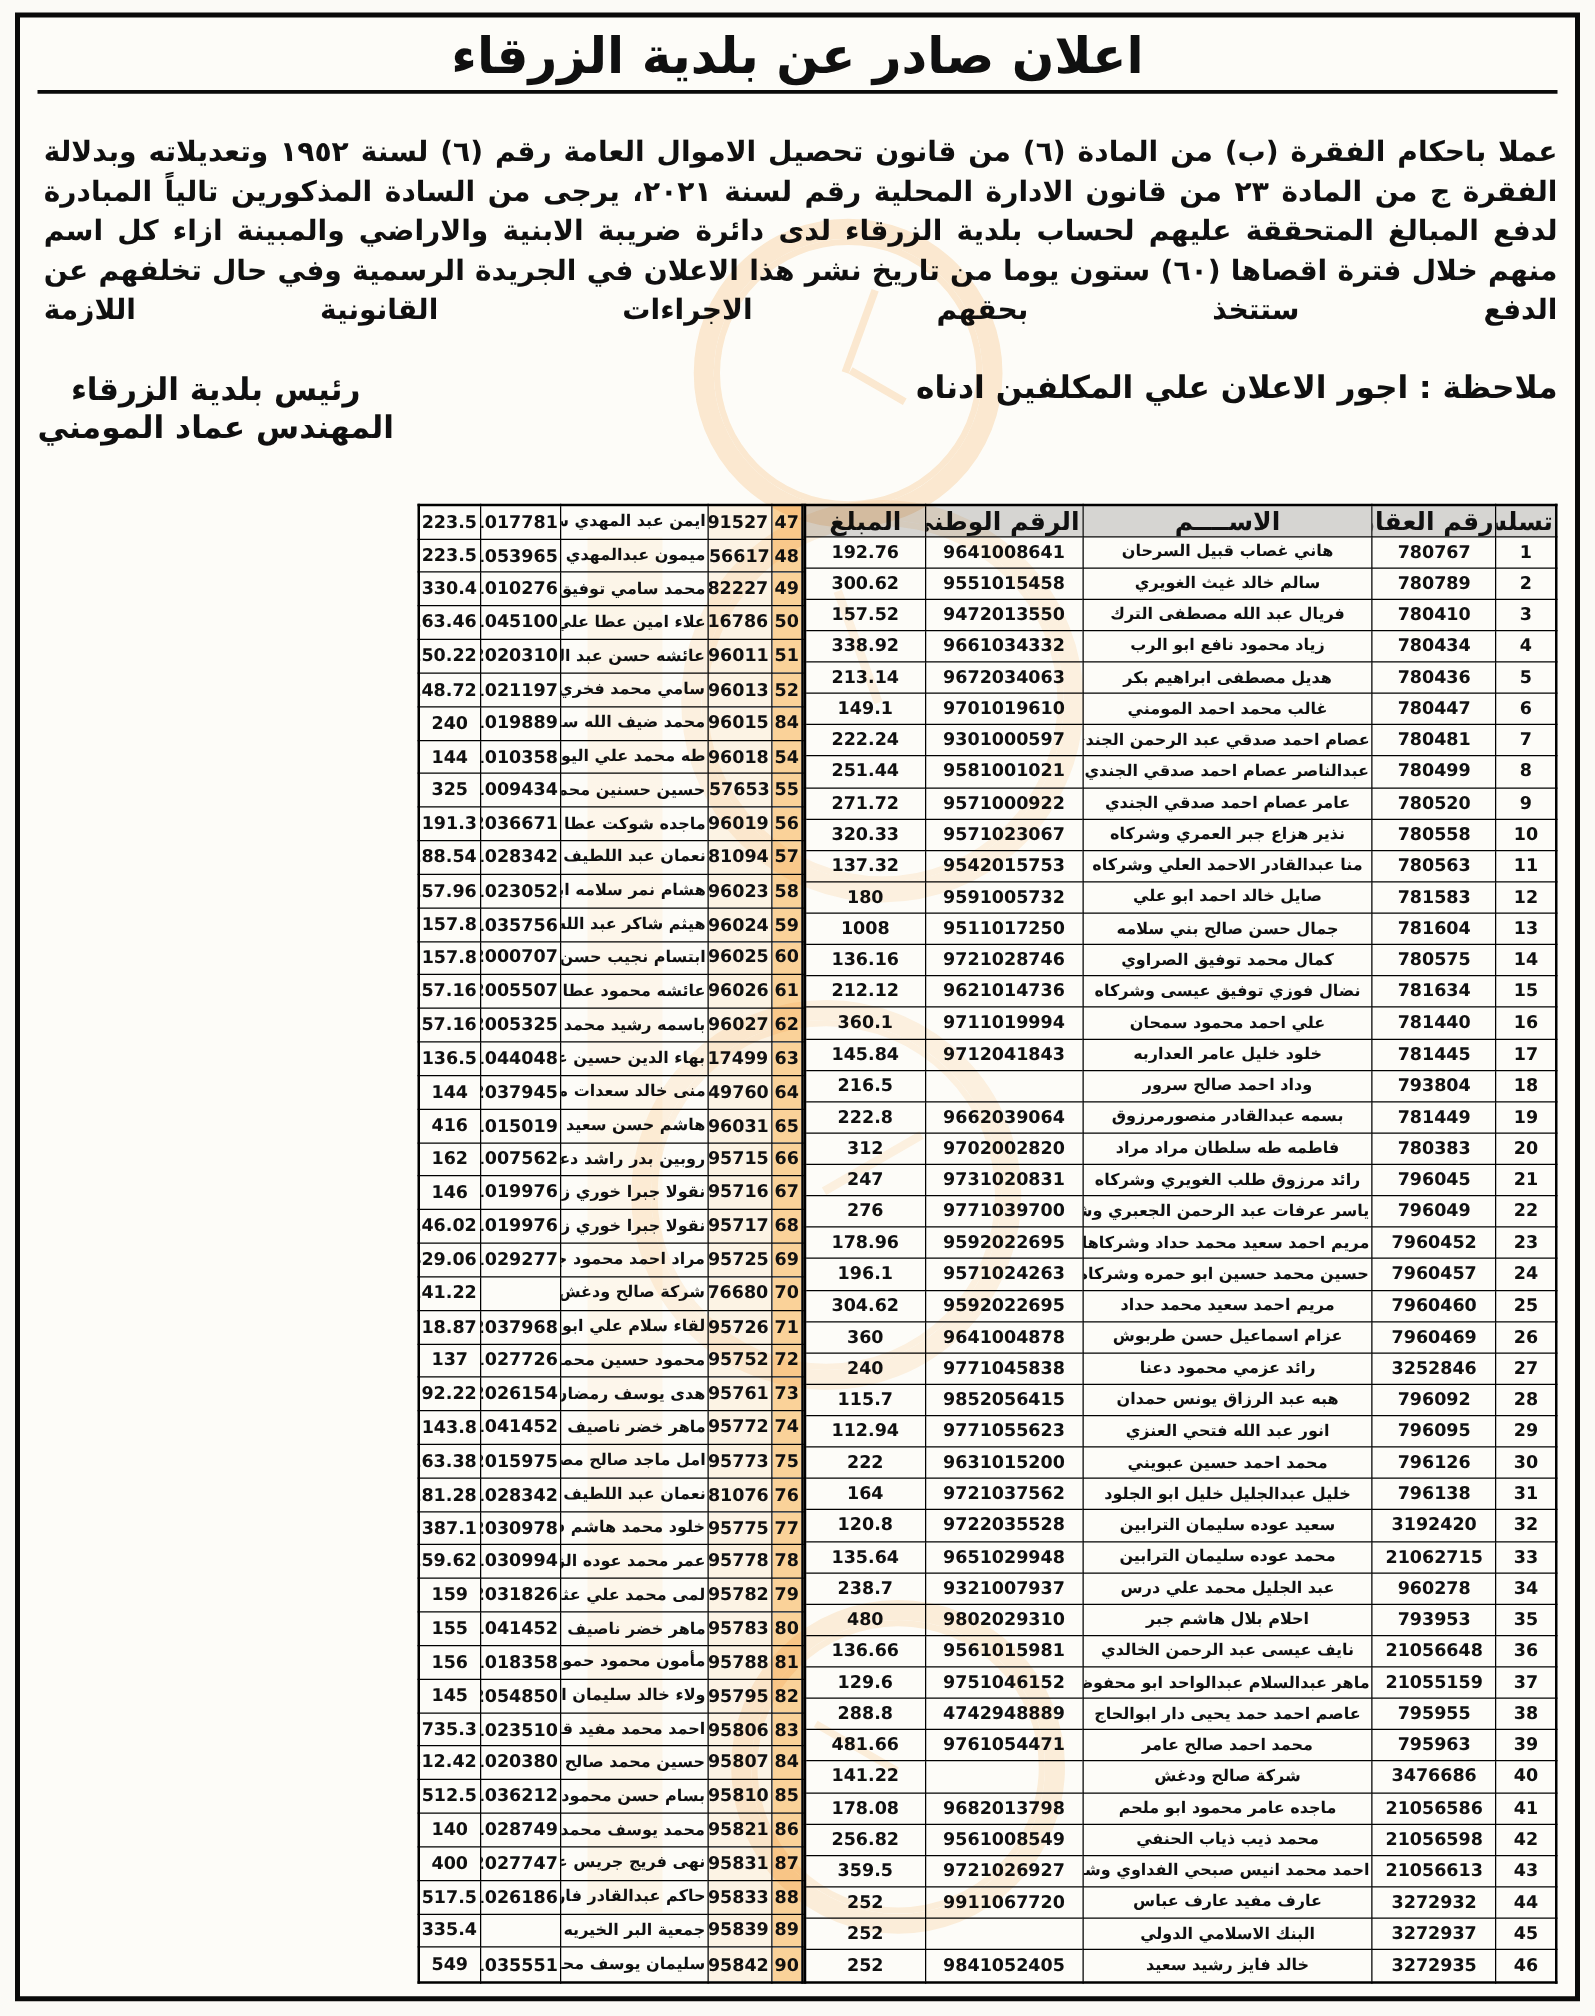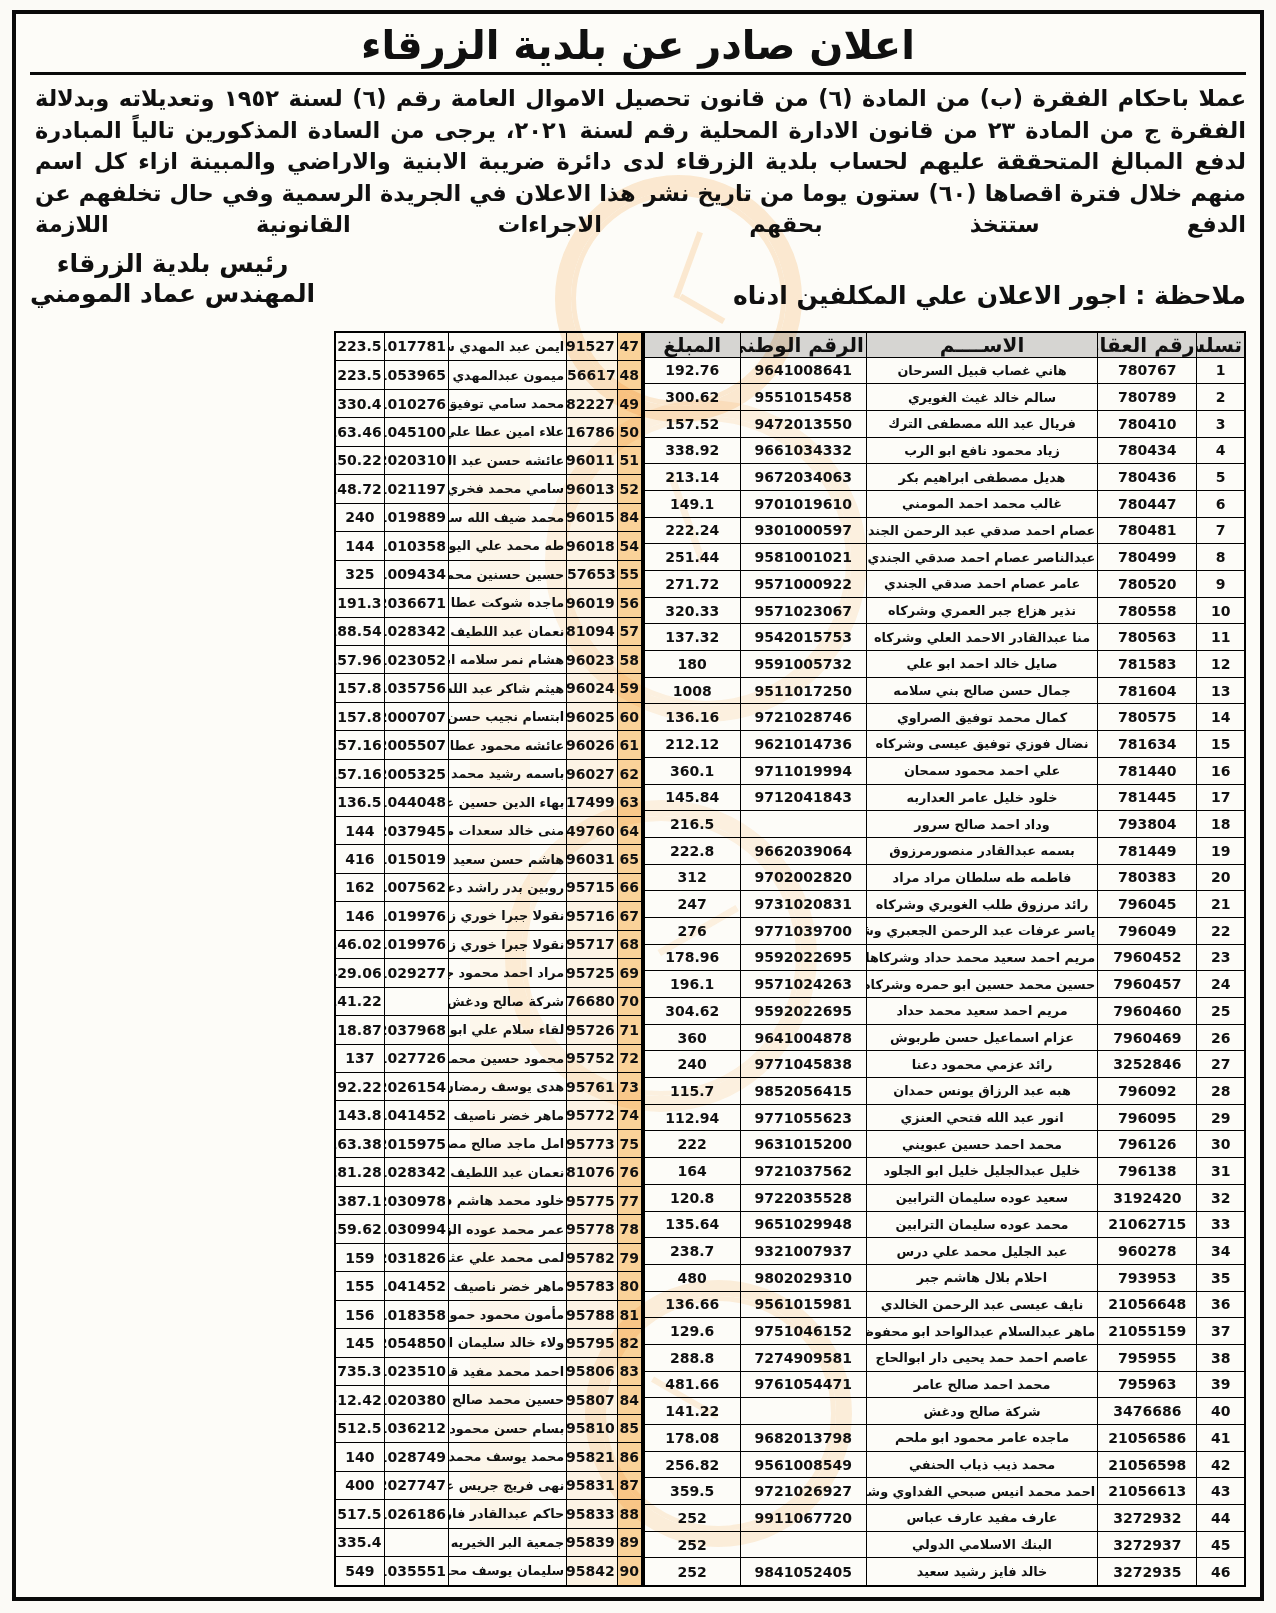--- a/index.html
+++ b/index.html
@@ -5,35 +5,35 @@
   html,body{margin:0;padding:0;}
   body{
     width:1276px;height:1613px;background:#fbfaf6;color:#101010;
     font-family:"DejaVu Sans",sans-serif;font-weight:700;
     position:relative;overflow:hidden;
   }
   .frame{
     position:absolute;top:10px;right:12px;left:12px;bottom:12px;
     border:4px solid #0a0a0a;background:#fdfcf8;
     padding:8px 14px 10px 14px;
-    display:flex;flex-direction:column;
+    display:flex;flex-direction:column;gap:24px;
   }
   .doc-title{
     text-align:center;font-size:40px;line-height:1.15;
     padding-bottom:4px;border-bottom:3px solid #0a0a0a;margin-bottom:6px;
   }
   .doc-body{
     font-size:22.5px;line-height:1.4;text-align:justify;text-align-last:justify;
     margin:2px 0 4px 5px;
   }
   .sig-row{
     display:flex;justify-content:space-between;align-items:flex-start;
     margin:2px 0 6px 0;min-height:78px;
   }
-  .note{font-size:25px;margin-top:34px;}
+  .note{font-size:25px;}
   .signature{font-size:25px;line-height:1.2;text-align:center;margin-top:2px;}
   .tables{flex:1;display:flex;min-height:0;}
   .tbl-wrap{height:100%;}
   .tbl-right{width:49.6%;}
   .tbl-left{width:50.4%;}
   table{
     width:100%;height:100%;border-collapse:collapse;table-layout:fixed;
     border:2px solid #000;
   }
   th,td{
@@ -350,21 +350,21 @@
               <td class="c-serial">37</td>
               <td class="c-property">21055159</td>
               <td class="c-name">ماهر عبدالسلام عبدالواحد ابو محفوظ</td>
               <td class="c-national">9751046152</td>
               <td class="c-amount">129.6</td>
             </tr>
             <tr>
               <td class="c-serial">38</td>
               <td class="c-property">795955</td>
               <td class="c-name">عاصم احمد حمد يحيى دار ابوالحاج</td>
-              <td class="c-national">7274909581</td>
+              <td class="c-national">4742948889</td>
               <td class="c-amount">288.8</td>
             </tr>
             <tr>
               <td class="c-serial">39</td>
               <td class="c-property">795963</td>
               <td class="c-name">محمد احمد صالح عامر</td>
               <td class="c-national">9761054471</td>
               <td class="c-amount">481.66</td>
             </tr>
             <tr>

